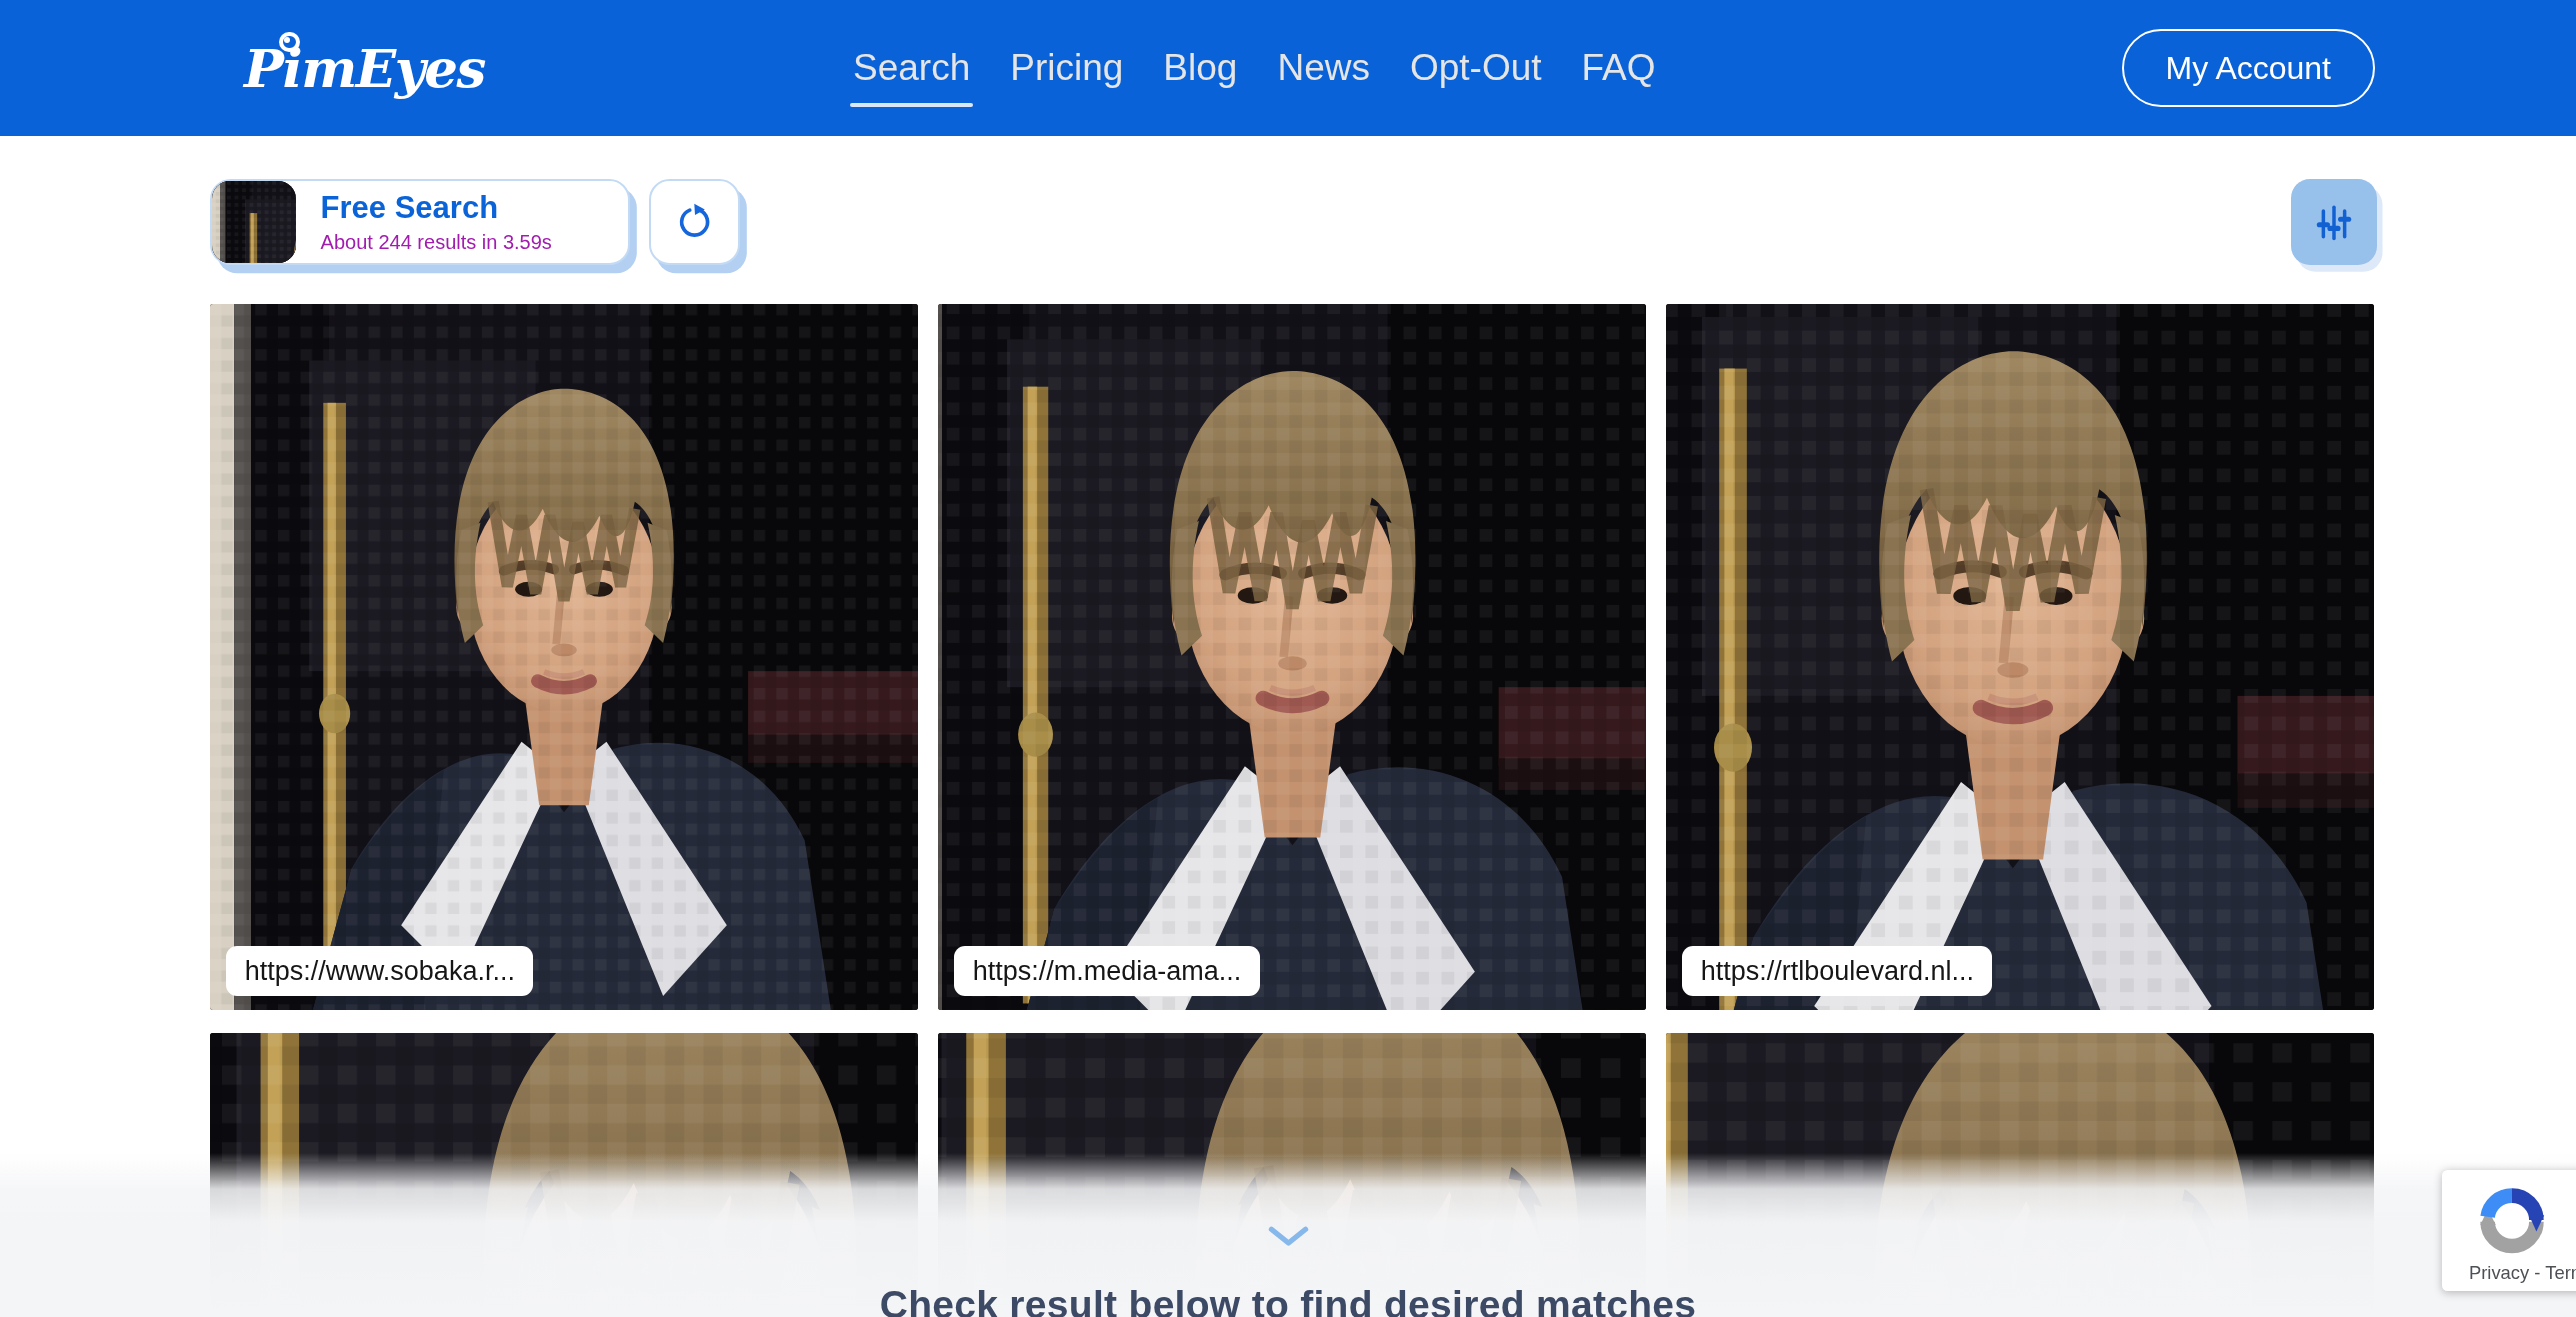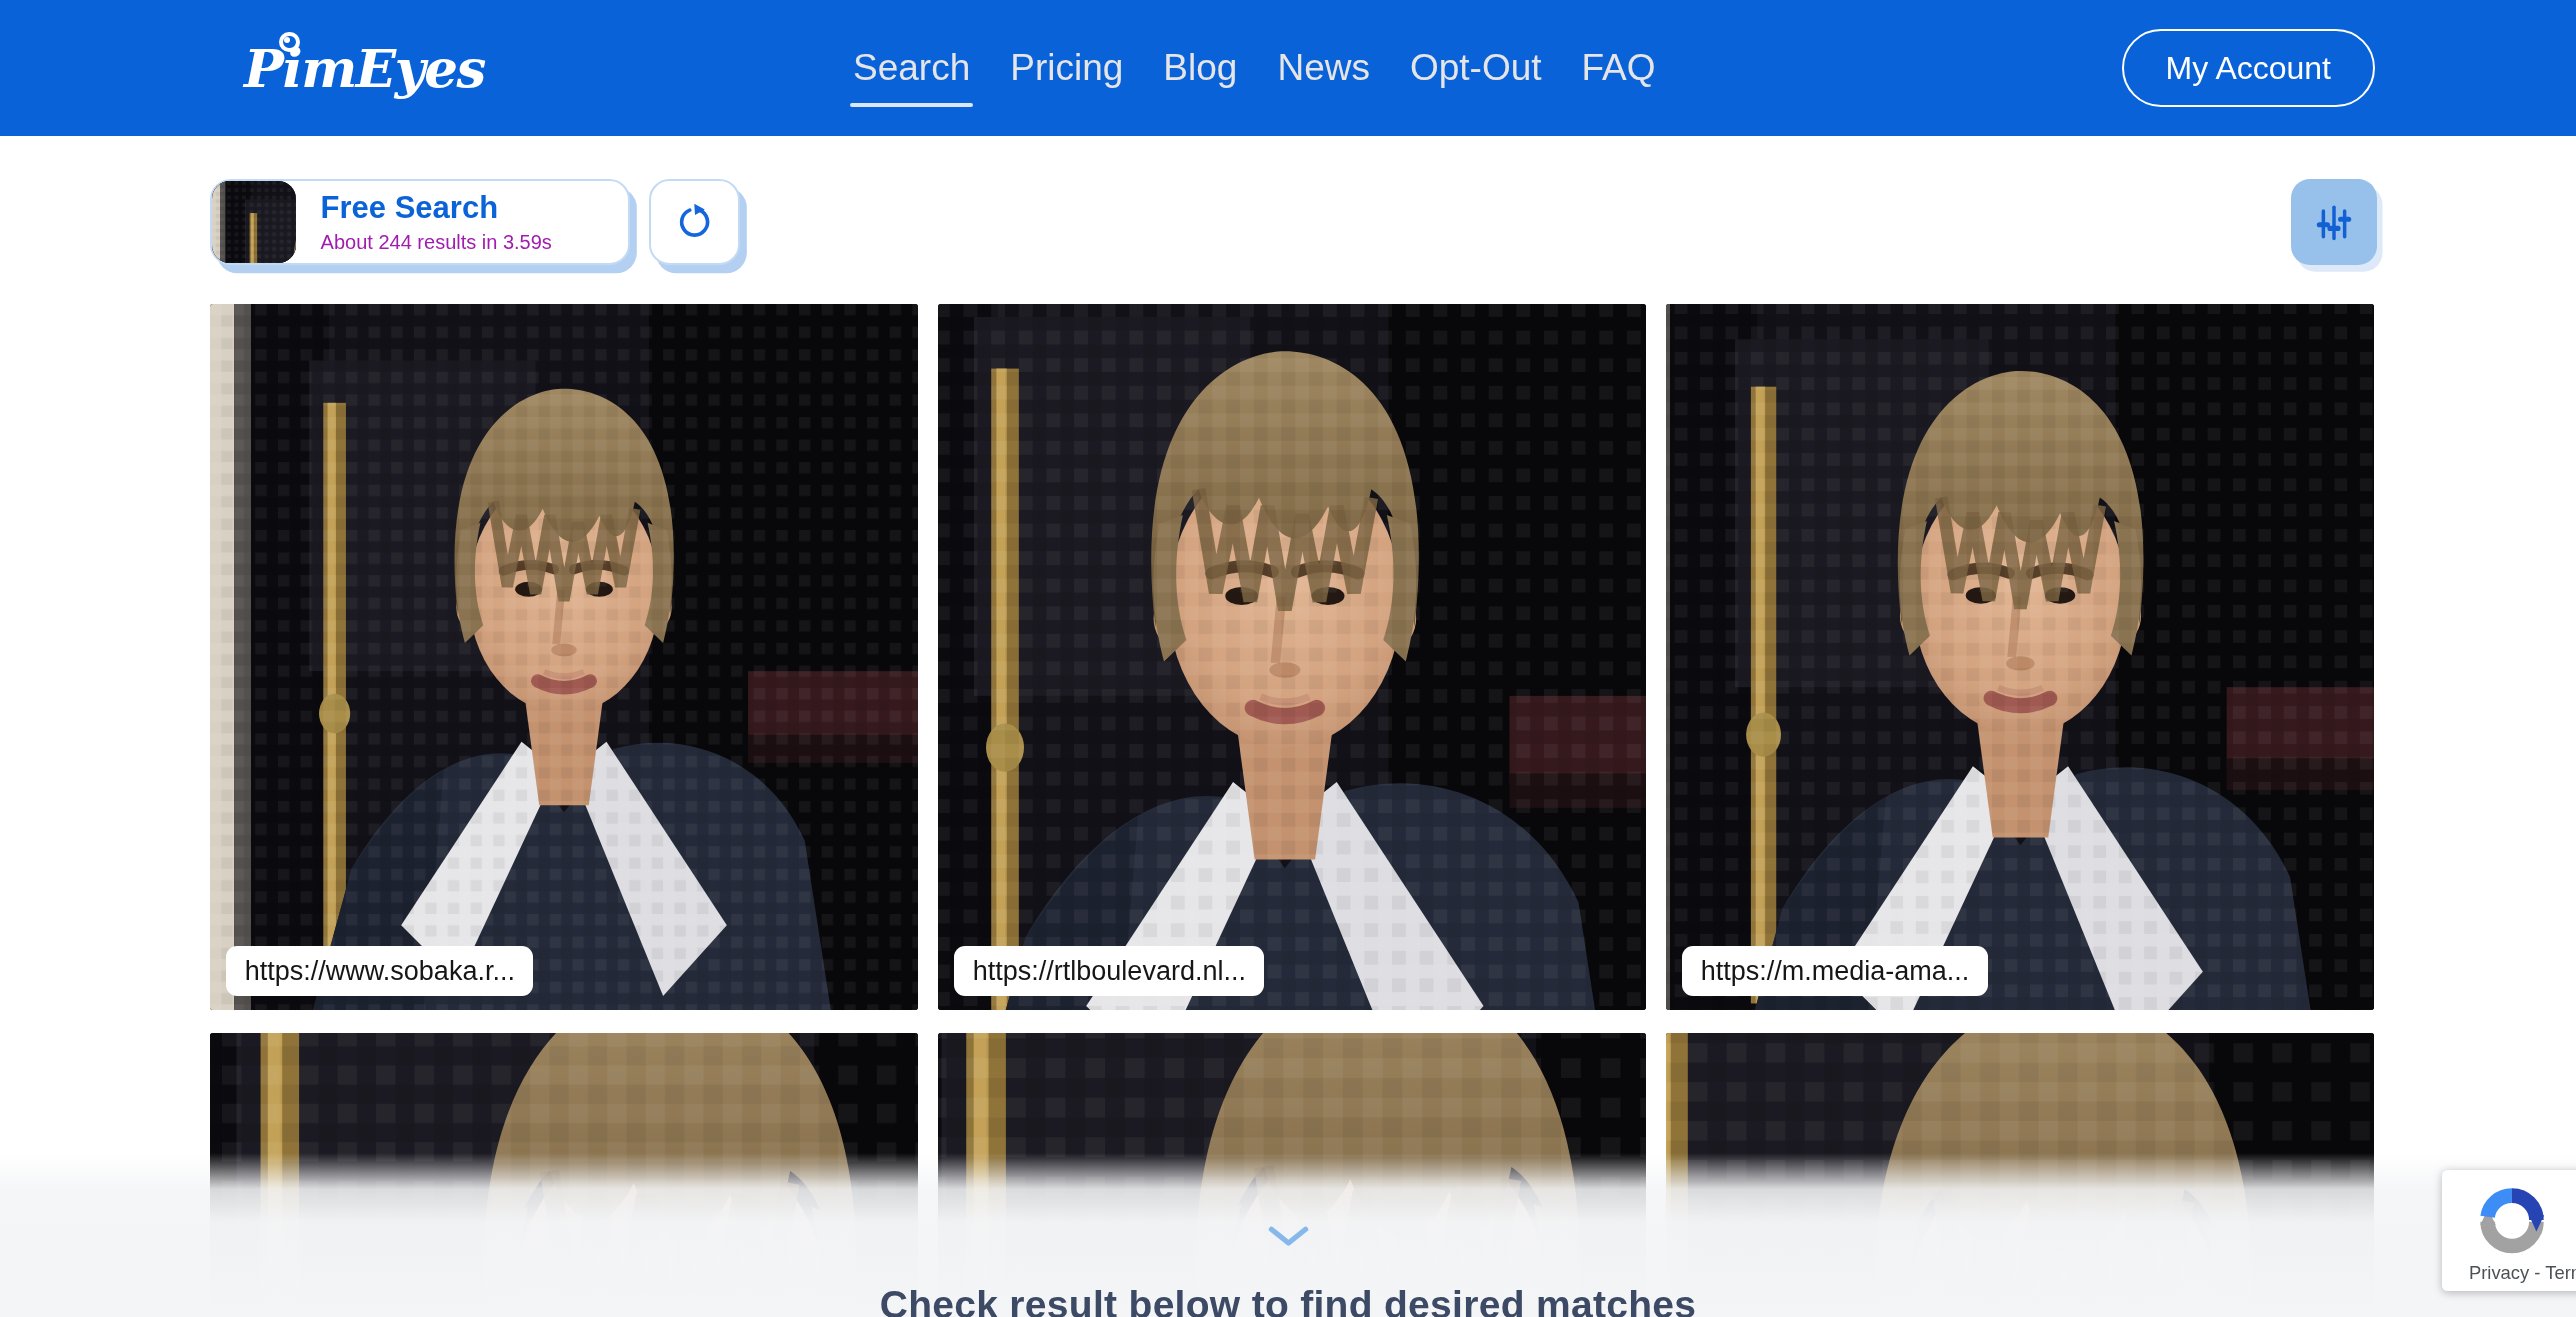--- a/index.html
+++ b/index.html
@@ -276,130 +276,130 @@
     <path d="M35.5,32 C34.3,38 34.7,43 36,48 L38.6,45.5 C37.1,41 37.1,36 38.2,31 Z" fill="#8a7350"></path>
     <path d="M64.5,32 C65.7,38 65.3,43 64,48 L61.4,45.5 C62.9,41 62.9,36 61.8,31 Z" fill="#8a7350"></path>
     <rect width="100" height="100" fill="url(#px)"></rect>
   </svg>
 </div>
     <figcaption class="chip">https://www.sobaka.r...</figcaption>
   </figure>
 
   <figure class="tile">
     <div class="art">
-  <svg viewBox="0 0 100 100" preserveAspectRatio="none" style="width: 122%; height: 122%; left: -12%; top: -8%;">
-    <defs>
-      <radialGradient id="skin" cx="50%" cy="40%" r="65%">
-        <stop offset="0%" stop-color="#e2b795"></stop>
-        <stop offset="70%" stop-color="#d3a27f"></stop>
-        <stop offset="100%" stop-color="#c08f6d"></stop>
-      </radialGradient>
-      <linearGradient id="hairg" x1="0" y1="0" x2="0" y2="1">
-        <stop offset="0%" stop-color="#a08862"></stop>
-        <stop offset="55%" stop-color="#87704c"></stop>
-        <stop offset="100%" stop-color="#6d5639"></stop>
-      </linearGradient>
-      <pattern id="px" width="3.2" height="3.2" patternUnits="userSpaceOnUse">
-        <rect width="1.6" height="1.6" fill="rgba(255,255,255,.05)"></rect>
-        <rect x="1.6" y="1.6" width="1.6" height="1.6" fill="rgba(0,0,0,.055)"></rect>
-      </pattern>
-    </defs>
-    <rect width="100" height="100" fill="#131118"></rect>
-    <rect x="0" y="0" width="3.4" height="100" fill="#d8d1c3"></rect>
-    <rect x="3.4" y="0" width="2.4" height="100" fill="#54504e"></rect>
-    <rect x="5.8" y="0" width="11" height="100" fill="#0b0a0e"></rect>
-    <rect x="62" y="0" width="38" height="100" fill="#080709"></rect>
-    <rect x="14" y="8" width="32" height="44" fill="#1b1921"></rect>
-    <rect x="76" y="52" width="24" height="10" fill="#35191d"></rect>
-    <rect x="76" y="61" width="24" height="4" fill="#1c0f12"></rect>
-    <rect x="16" y="14" width="3.2" height="78" fill="#8f7338"></rect>
-    <rect x="16.6" y="14" width="1.2" height="78" fill="#c3a258"></rect>
-    <ellipse cx="17.6" cy="58" rx="2.2" ry="2.8" fill="#a98e49"></ellipse>
-    <path d="M14,102 L20,80 C27,68 36,62 44,64 L50,72 L57,63 C68,60 79,65 84,76 L88,102 Z" fill="#242a39"></path>
-    <path d="M14,102 L20,80 C24,74 28,69 33,66 L30,102 Z" fill="#1d2230"></path>
-    <path d="M27,88 L44,62 L49,66 L35,96 Z" fill="#e6e6e9"></path>
-    <path d="M73,88 L56,62 L51,66 L64,98 Z" fill="#dddde2"></path>
-    <path d="M44.5,56 L55.5,56 L53.5,71 L46.5,71 Z" fill="#c4926f"></path>
-    <ellipse cx="36.8" cy="43" rx="2" ry="3" fill="#c79a76"></ellipse>
-    <ellipse cx="63.2" cy="43" rx="2" ry="3" fill="#c79a76"></ellipse>
-    <circle cx="63.8" cy="44.8" r="0.75" fill="#e8e3da"></circle>
-    <ellipse cx="50" cy="41" rx="13.5" ry="17" fill="url(#skin)"></ellipse>
-    <path d="M41.5,37.8 Q45,36.2 48.6,37.6" stroke="#57402a" stroke-width="1.4" fill="none" stroke-linecap="round"></path>
-    <path d="M51.4,37.6 Q55,36.2 58.5,37.8" stroke="#57402a" stroke-width="1.4" fill="none" stroke-linecap="round"></path>
-    <ellipse cx="45" cy="40.4" rx="1.9" ry="1.05" fill="#241812"></ellipse>
-    <ellipse cx="55" cy="40.4" rx="1.9" ry="1.05" fill="#241812"></ellipse>
-    <path d="M49.6,40.5 L48.9,48.2" stroke="#c08f6d" stroke-width="1.1" fill="none"></path>
-    <ellipse cx="50" cy="49" rx="1.8" ry="0.9" fill="#b5815f" opacity=".8"></ellipse>
-    <path d="M46.3,53.4 Q50,55.3 53.7,53.4" stroke="#a05a52" stroke-width="1.9" fill="none" stroke-linecap="round"></path>
-    <path d="M47.2,52.1 Q50,53.3 52.8,52.1" stroke="#c08871" stroke-width="0.8" fill="none" opacity=".7"></path>
-    <path d="M35,44 C32,18 44,12 50,12 C57,12 68,18 65,44 C64,35 63,30 60,28 C59,33 57,35 55,30 C52,36 49,34 47,29 C44,35 41,31 40,28 C37,31 36,37 35,44 Z" fill="url(#hairg)"></path>
-    <path d="M40,28 L42,40 L44,30 L46,41 L48,30 L50,42 L52,31 L54,41 L56,30 L58,40 L60,29" stroke="#7b6442" stroke-width="1.6" fill="none" opacity="0.85"></path>
-    <path d="M35.5,32 C34.3,38 34.7,43 36,48 L38.6,45.5 C37.1,41 37.1,36 38.2,31 Z" fill="#8a7350"></path>
-    <path d="M64.5,32 C65.7,38 65.3,43 64,48 L61.4,45.5 C62.9,41 62.9,36 61.8,31 Z" fill="#8a7350"></path>
-    <rect width="100" height="100" fill="url(#px)"></rect>
-  </svg>
-</div>
-    <figcaption class="chip">https://rtlboulevard.nl...</figcaption>
+  <svg viewBox="0 0 100 100" preserveAspectRatio="none" style="width: 112%; height: 112%; left: -6%; top: -4%;">
+    <defs>
+      <radialGradient id="skin" cx="50%" cy="40%" r="65%">
+        <stop offset="0%" stop-color="#e2b795"></stop>
+        <stop offset="70%" stop-color="#d3a27f"></stop>
+        <stop offset="100%" stop-color="#c08f6d"></stop>
+      </radialGradient>
+      <linearGradient id="hairg" x1="0" y1="0" x2="0" y2="1">
+        <stop offset="0%" stop-color="#a08862"></stop>
+        <stop offset="55%" stop-color="#87704c"></stop>
+        <stop offset="100%" stop-color="#6d5639"></stop>
+      </linearGradient>
+      <pattern id="px" width="3.2" height="3.2" patternUnits="userSpaceOnUse">
+        <rect width="1.6" height="1.6" fill="rgba(255,255,255,.05)"></rect>
+        <rect x="1.6" y="1.6" width="1.6" height="1.6" fill="rgba(0,0,0,.055)"></rect>
+      </pattern>
+    </defs>
+    <rect width="100" height="100" fill="#131118"></rect>
+    <rect x="0" y="0" width="3.4" height="100" fill="#d8d1c3"></rect>
+    <rect x="3.4" y="0" width="2.4" height="100" fill="#54504e"></rect>
+    <rect x="5.8" y="0" width="11" height="100" fill="#0b0a0e"></rect>
+    <rect x="62" y="0" width="38" height="100" fill="#080709"></rect>
+    <rect x="14" y="8" width="32" height="44" fill="#1b1921"></rect>
+    <rect x="76" y="52" width="24" height="10" fill="#35191d"></rect>
+    <rect x="76" y="61" width="24" height="4" fill="#1c0f12"></rect>
+    <rect x="16" y="14" width="3.2" height="78" fill="#8f7338"></rect>
+    <rect x="16.6" y="14" width="1.2" height="78" fill="#c3a258"></rect>
+    <ellipse cx="17.6" cy="58" rx="2.2" ry="2.8" fill="#a98e49"></ellipse>
+    <path d="M14,102 L20,80 C27,68 36,62 44,64 L50,72 L57,63 C68,60 79,65 84,76 L88,102 Z" fill="#242a39"></path>
+    <path d="M14,102 L20,80 C24,74 28,69 33,66 L30,102 Z" fill="#1d2230"></path>
+    <path d="M27,88 L44,62 L49,66 L35,96 Z" fill="#e6e6e9"></path>
+    <path d="M73,88 L56,62 L51,66 L64,98 Z" fill="#dddde2"></path>
+    <path d="M44.5,56 L55.5,56 L53.5,71 L46.5,71 Z" fill="#c4926f"></path>
+    <ellipse cx="36.8" cy="43" rx="2" ry="3" fill="#c79a76"></ellipse>
+    <ellipse cx="63.2" cy="43" rx="2" ry="3" fill="#c79a76"></ellipse>
+    <circle cx="63.8" cy="44.8" r="0.75" fill="#e8e3da"></circle>
+    <ellipse cx="50" cy="41" rx="13.5" ry="17" fill="url(#skin)"></ellipse>
+    <path d="M41.5,37.8 Q45,36.2 48.6,37.6" stroke="#57402a" stroke-width="1.4" fill="none" stroke-linecap="round"></path>
+    <path d="M51.4,37.6 Q55,36.2 58.5,37.8" stroke="#57402a" stroke-width="1.4" fill="none" stroke-linecap="round"></path>
+    <ellipse cx="45" cy="40.4" rx="1.9" ry="1.05" fill="#241812"></ellipse>
+    <ellipse cx="55" cy="40.4" rx="1.9" ry="1.05" fill="#241812"></ellipse>
+    <path d="M49.6,40.5 L48.9,48.2" stroke="#c08f6d" stroke-width="1.1" fill="none"></path>
+    <ellipse cx="50" cy="49" rx="1.8" ry="0.9" fill="#b5815f" opacity=".8"></ellipse>
+    <path d="M46.3,53.4 Q50,55.3 53.7,53.4" stroke="#a05a52" stroke-width="1.9" fill="none" stroke-linecap="round"></path>
+    <path d="M47.2,52.1 Q50,53.3 52.8,52.1" stroke="#c08871" stroke-width="0.8" fill="none" opacity=".7"></path>
+    <path d="M35,44 C32,18 44,12 50,12 C57,12 68,18 65,44 C64,35 63,30 60,28 C59,33 57,35 55,30 C52,36 49,34 47,29 C44,35 41,31 40,28 C37,31 36,37 35,44 Z" fill="url(#hairg)"></path>
+    <path d="M40,28 L42,40 L44,30 L46,41 L48,30 L50,42 L52,31 L54,41 L56,30 L58,40 L60,29" stroke="#7b6442" stroke-width="1.6" fill="none" opacity="0.85"></path>
+    <path d="M35.5,32 C34.3,38 34.7,43 36,48 L38.6,45.5 C37.1,41 37.1,36 38.2,31 Z" fill="#8a7350"></path>
+    <path d="M64.5,32 C65.7,38 65.3,43 64,48 L61.4,45.5 C62.9,41 62.9,36 61.8,31 Z" fill="#8a7350"></path>
+    <rect width="100" height="100" fill="url(#px)"></rect>
+  </svg>
+</div>
+    <figcaption class="chip">https://m.media-ama...</figcaption>
   </figure>
 
   <figure class="tile">
     <div class="art">
-  <svg viewBox="0 0 100 100" preserveAspectRatio="none" style="width: 112%; height: 112%; left: -6%; top: -4%;">
-    <defs>
-      <radialGradient id="skin" cx="50%" cy="40%" r="65%">
-        <stop offset="0%" stop-color="#e2b795"></stop>
-        <stop offset="70%" stop-color="#d3a27f"></stop>
-        <stop offset="100%" stop-color="#c08f6d"></stop>
-      </radialGradient>
-      <linearGradient id="hairg" x1="0" y1="0" x2="0" y2="1">
-        <stop offset="0%" stop-color="#a08862"></stop>
-        <stop offset="55%" stop-color="#87704c"></stop>
-        <stop offset="100%" stop-color="#6d5639"></stop>
-      </linearGradient>
-      <pattern id="px" width="3.2" height="3.2" patternUnits="userSpaceOnUse">
-        <rect width="1.6" height="1.6" fill="rgba(255,255,255,.05)"></rect>
-        <rect x="1.6" y="1.6" width="1.6" height="1.6" fill="rgba(0,0,0,.055)"></rect>
-      </pattern>
-    </defs>
-    <rect width="100" height="100" fill="#131118"></rect>
-    <rect x="0" y="0" width="3.4" height="100" fill="#d8d1c3"></rect>
-    <rect x="3.4" y="0" width="2.4" height="100" fill="#54504e"></rect>
-    <rect x="5.8" y="0" width="11" height="100" fill="#0b0a0e"></rect>
-    <rect x="62" y="0" width="38" height="100" fill="#080709"></rect>
-    <rect x="14" y="8" width="32" height="44" fill="#1b1921"></rect>
-    <rect x="76" y="52" width="24" height="10" fill="#35191d"></rect>
-    <rect x="76" y="61" width="24" height="4" fill="#1c0f12"></rect>
-    <rect x="16" y="14" width="3.2" height="78" fill="#8f7338"></rect>
-    <rect x="16.6" y="14" width="1.2" height="78" fill="#c3a258"></rect>
-    <ellipse cx="17.6" cy="58" rx="2.2" ry="2.8" fill="#a98e49"></ellipse>
-    <path d="M14,102 L20,80 C27,68 36,62 44,64 L50,72 L57,63 C68,60 79,65 84,76 L88,102 Z" fill="#242a39"></path>
-    <path d="M14,102 L20,80 C24,74 28,69 33,66 L30,102 Z" fill="#1d2230"></path>
-    <path d="M27,88 L44,62 L49,66 L35,96 Z" fill="#e6e6e9"></path>
-    <path d="M73,88 L56,62 L51,66 L64,98 Z" fill="#dddde2"></path>
-    <path d="M44.5,56 L55.5,56 L53.5,71 L46.5,71 Z" fill="#c4926f"></path>
-    <ellipse cx="36.8" cy="43" rx="2" ry="3" fill="#c79a76"></ellipse>
-    <ellipse cx="63.2" cy="43" rx="2" ry="3" fill="#c79a76"></ellipse>
-    <circle cx="63.8" cy="44.8" r="0.75" fill="#e8e3da"></circle>
-    <ellipse cx="50" cy="41" rx="13.5" ry="17" fill="url(#skin)"></ellipse>
-    <path d="M41.5,37.8 Q45,36.2 48.6,37.6" stroke="#57402a" stroke-width="1.4" fill="none" stroke-linecap="round"></path>
-    <path d="M51.4,37.6 Q55,36.2 58.5,37.8" stroke="#57402a" stroke-width="1.4" fill="none" stroke-linecap="round"></path>
-    <ellipse cx="45" cy="40.4" rx="1.9" ry="1.05" fill="#241812"></ellipse>
-    <ellipse cx="55" cy="40.4" rx="1.9" ry="1.05" fill="#241812"></ellipse>
-    <path d="M49.6,40.5 L48.9,48.2" stroke="#c08f6d" stroke-width="1.1" fill="none"></path>
-    <ellipse cx="50" cy="49" rx="1.8" ry="0.9" fill="#b5815f" opacity=".8"></ellipse>
-    <path d="M46.3,53.4 Q50,55.3 53.7,53.4" stroke="#a05a52" stroke-width="1.9" fill="none" stroke-linecap="round"></path>
-    <path d="M47.2,52.1 Q50,53.3 52.8,52.1" stroke="#c08871" stroke-width="0.8" fill="none" opacity=".7"></path>
-    <path d="M35,44 C32,18 44,12 50,12 C57,12 68,18 65,44 C64,35 63,30 60,28 C59,33 57,35 55,30 C52,36 49,34 47,29 C44,35 41,31 40,28 C37,31 36,37 35,44 Z" fill="url(#hairg)"></path>
-    <path d="M40,28 L42,40 L44,30 L46,41 L48,30 L50,42 L52,31 L54,41 L56,30 L58,40 L60,29" stroke="#7b6442" stroke-width="1.6" fill="none" opacity="0.85"></path>
-    <path d="M35.5,32 C34.3,38 34.7,43 36,48 L38.6,45.5 C37.1,41 37.1,36 38.2,31 Z" fill="#8a7350"></path>
-    <path d="M64.5,32 C65.7,38 65.3,43 64,48 L61.4,45.5 C62.9,41 62.9,36 61.8,31 Z" fill="#8a7350"></path>
-    <rect width="100" height="100" fill="url(#px)"></rect>
-  </svg>
-</div>
-    <figcaption class="chip">https://m.media-ama...</figcaption>
+  <svg viewBox="0 0 100 100" preserveAspectRatio="none" style="width: 122%; height: 122%; left: -12%; top: -8%;">
+    <defs>
+      <radialGradient id="skin" cx="50%" cy="40%" r="65%">
+        <stop offset="0%" stop-color="#e2b795"></stop>
+        <stop offset="70%" stop-color="#d3a27f"></stop>
+        <stop offset="100%" stop-color="#c08f6d"></stop>
+      </radialGradient>
+      <linearGradient id="hairg" x1="0" y1="0" x2="0" y2="1">
+        <stop offset="0%" stop-color="#a08862"></stop>
+        <stop offset="55%" stop-color="#87704c"></stop>
+        <stop offset="100%" stop-color="#6d5639"></stop>
+      </linearGradient>
+      <pattern id="px" width="3.2" height="3.2" patternUnits="userSpaceOnUse">
+        <rect width="1.6" height="1.6" fill="rgba(255,255,255,.05)"></rect>
+        <rect x="1.6" y="1.6" width="1.6" height="1.6" fill="rgba(0,0,0,.055)"></rect>
+      </pattern>
+    </defs>
+    <rect width="100" height="100" fill="#131118"></rect>
+    <rect x="0" y="0" width="3.4" height="100" fill="#d8d1c3"></rect>
+    <rect x="3.4" y="0" width="2.4" height="100" fill="#54504e"></rect>
+    <rect x="5.8" y="0" width="11" height="100" fill="#0b0a0e"></rect>
+    <rect x="62" y="0" width="38" height="100" fill="#080709"></rect>
+    <rect x="14" y="8" width="32" height="44" fill="#1b1921"></rect>
+    <rect x="76" y="52" width="24" height="10" fill="#35191d"></rect>
+    <rect x="76" y="61" width="24" height="4" fill="#1c0f12"></rect>
+    <rect x="16" y="14" width="3.2" height="78" fill="#8f7338"></rect>
+    <rect x="16.6" y="14" width="1.2" height="78" fill="#c3a258"></rect>
+    <ellipse cx="17.6" cy="58" rx="2.2" ry="2.8" fill="#a98e49"></ellipse>
+    <path d="M14,102 L20,80 C27,68 36,62 44,64 L50,72 L57,63 C68,60 79,65 84,76 L88,102 Z" fill="#242a39"></path>
+    <path d="M14,102 L20,80 C24,74 28,69 33,66 L30,102 Z" fill="#1d2230"></path>
+    <path d="M27,88 L44,62 L49,66 L35,96 Z" fill="#e6e6e9"></path>
+    <path d="M73,88 L56,62 L51,66 L64,98 Z" fill="#dddde2"></path>
+    <path d="M44.5,56 L55.5,56 L53.5,71 L46.5,71 Z" fill="#c4926f"></path>
+    <ellipse cx="36.8" cy="43" rx="2" ry="3" fill="#c79a76"></ellipse>
+    <ellipse cx="63.2" cy="43" rx="2" ry="3" fill="#c79a76"></ellipse>
+    <circle cx="63.8" cy="44.8" r="0.75" fill="#e8e3da"></circle>
+    <ellipse cx="50" cy="41" rx="13.5" ry="17" fill="url(#skin)"></ellipse>
+    <path d="M41.5,37.8 Q45,36.2 48.6,37.6" stroke="#57402a" stroke-width="1.4" fill="none" stroke-linecap="round"></path>
+    <path d="M51.4,37.6 Q55,36.2 58.5,37.8" stroke="#57402a" stroke-width="1.4" fill="none" stroke-linecap="round"></path>
+    <ellipse cx="45" cy="40.4" rx="1.9" ry="1.05" fill="#241812"></ellipse>
+    <ellipse cx="55" cy="40.4" rx="1.9" ry="1.05" fill="#241812"></ellipse>
+    <path d="M49.6,40.5 L48.9,48.2" stroke="#c08f6d" stroke-width="1.1" fill="none"></path>
+    <ellipse cx="50" cy="49" rx="1.8" ry="0.9" fill="#b5815f" opacity=".8"></ellipse>
+    <path d="M46.3,53.4 Q50,55.3 53.7,53.4" stroke="#a05a52" stroke-width="1.9" fill="none" stroke-linecap="round"></path>
+    <path d="M47.2,52.1 Q50,53.3 52.8,52.1" stroke="#c08871" stroke-width="0.8" fill="none" opacity=".7"></path>
+    <path d="M35,44 C32,18 44,12 50,12 C57,12 68,18 65,44 C64,35 63,30 60,28 C59,33 57,35 55,30 C52,36 49,34 47,29 C44,35 41,31 40,28 C37,31 36,37 35,44 Z" fill="url(#hairg)"></path>
+    <path d="M40,28 L42,40 L44,30 L46,41 L48,30 L50,42 L52,31 L54,41 L56,30 L58,40 L60,29" stroke="#7b6442" stroke-width="1.6" fill="none" opacity="0.85"></path>
+    <path d="M35.5,32 C34.3,38 34.7,43 36,48 L38.6,45.5 C37.1,41 37.1,36 38.2,31 Z" fill="#8a7350"></path>
+    <path d="M64.5,32 C65.7,38 65.3,43 64,48 L61.4,45.5 C62.9,41 62.9,36 61.8,31 Z" fill="#8a7350"></path>
+    <rect width="100" height="100" fill="url(#px)"></rect>
+  </svg>
+</div>
+    <figcaption class="chip">https://rtlboulevard.nl...</figcaption>
   </figure>
 
   <figure class="tile">
     <div class="art">
   <svg viewBox="0 0 100 100" preserveAspectRatio="none" style="width: 170%; height: 170%; left: -20%; top: -28%;">
     <defs>
       <radialGradient id="skin" cx="50%" cy="40%" r="65%">
         <stop offset="0%" stop-color="#e2b795"></stop>
         <stop offset="70%" stop-color="#d3a27f"></stop>
         <stop offset="100%" stop-color="#c08f6d"></stop>

